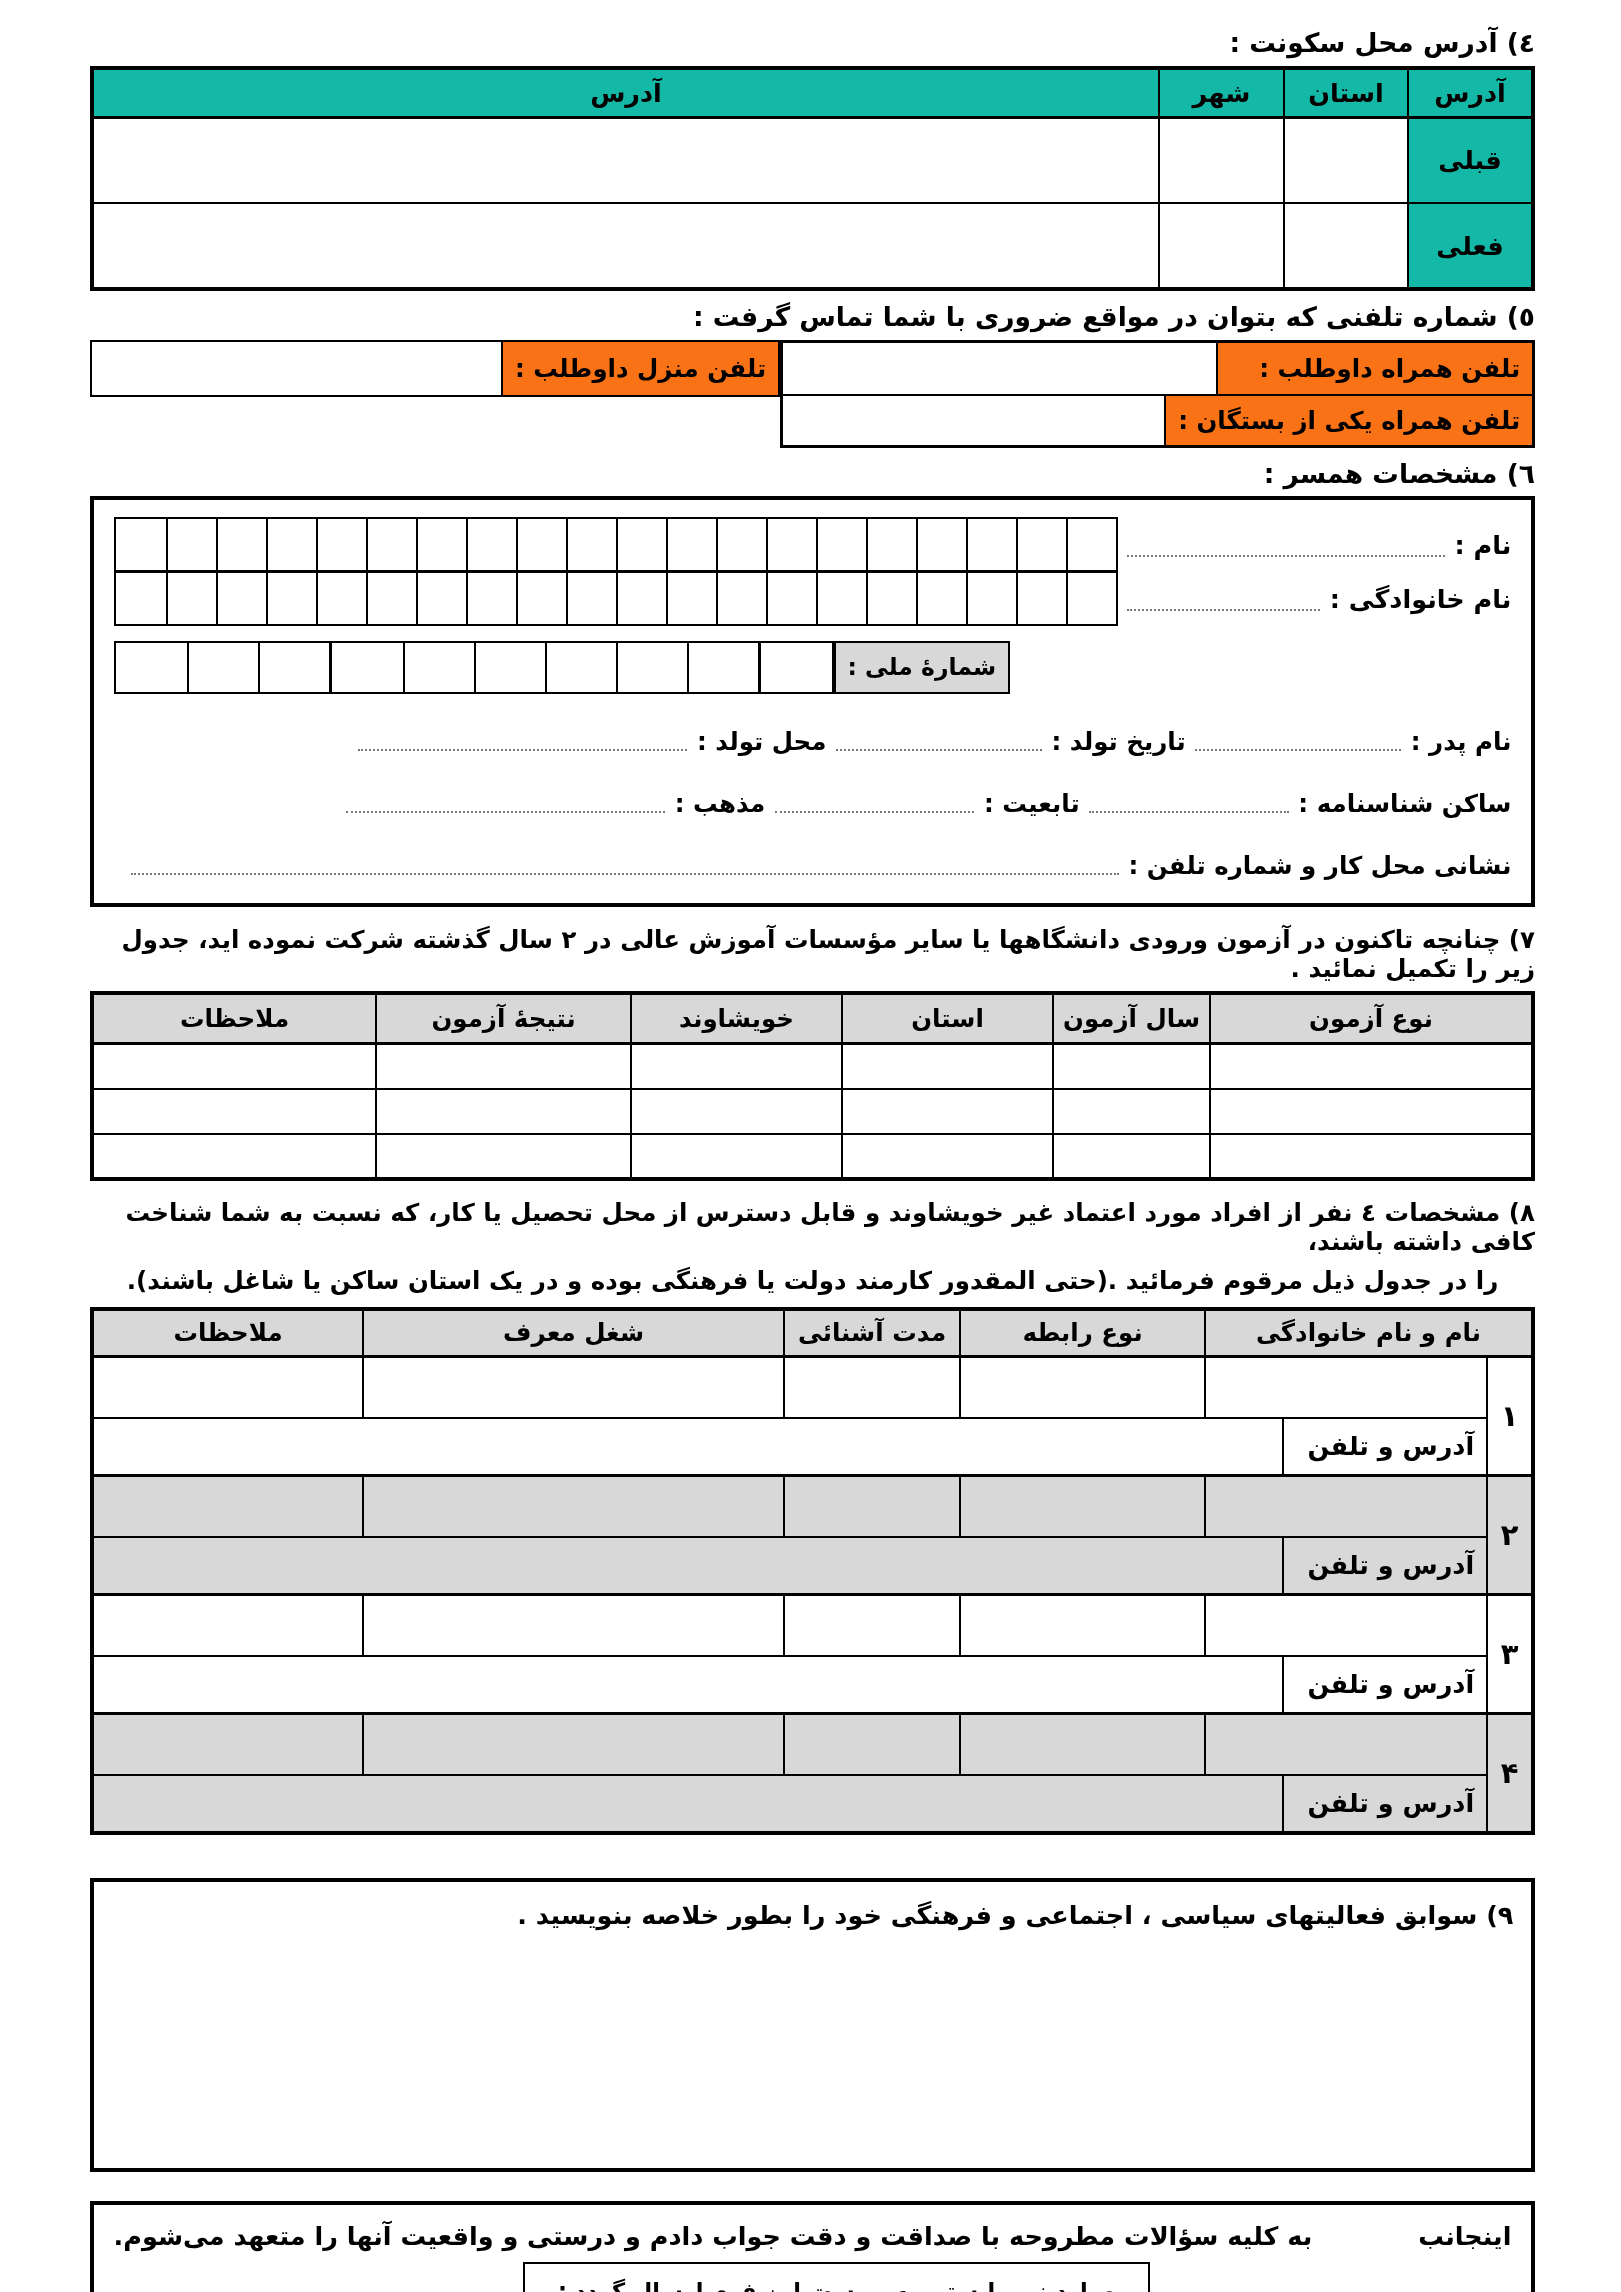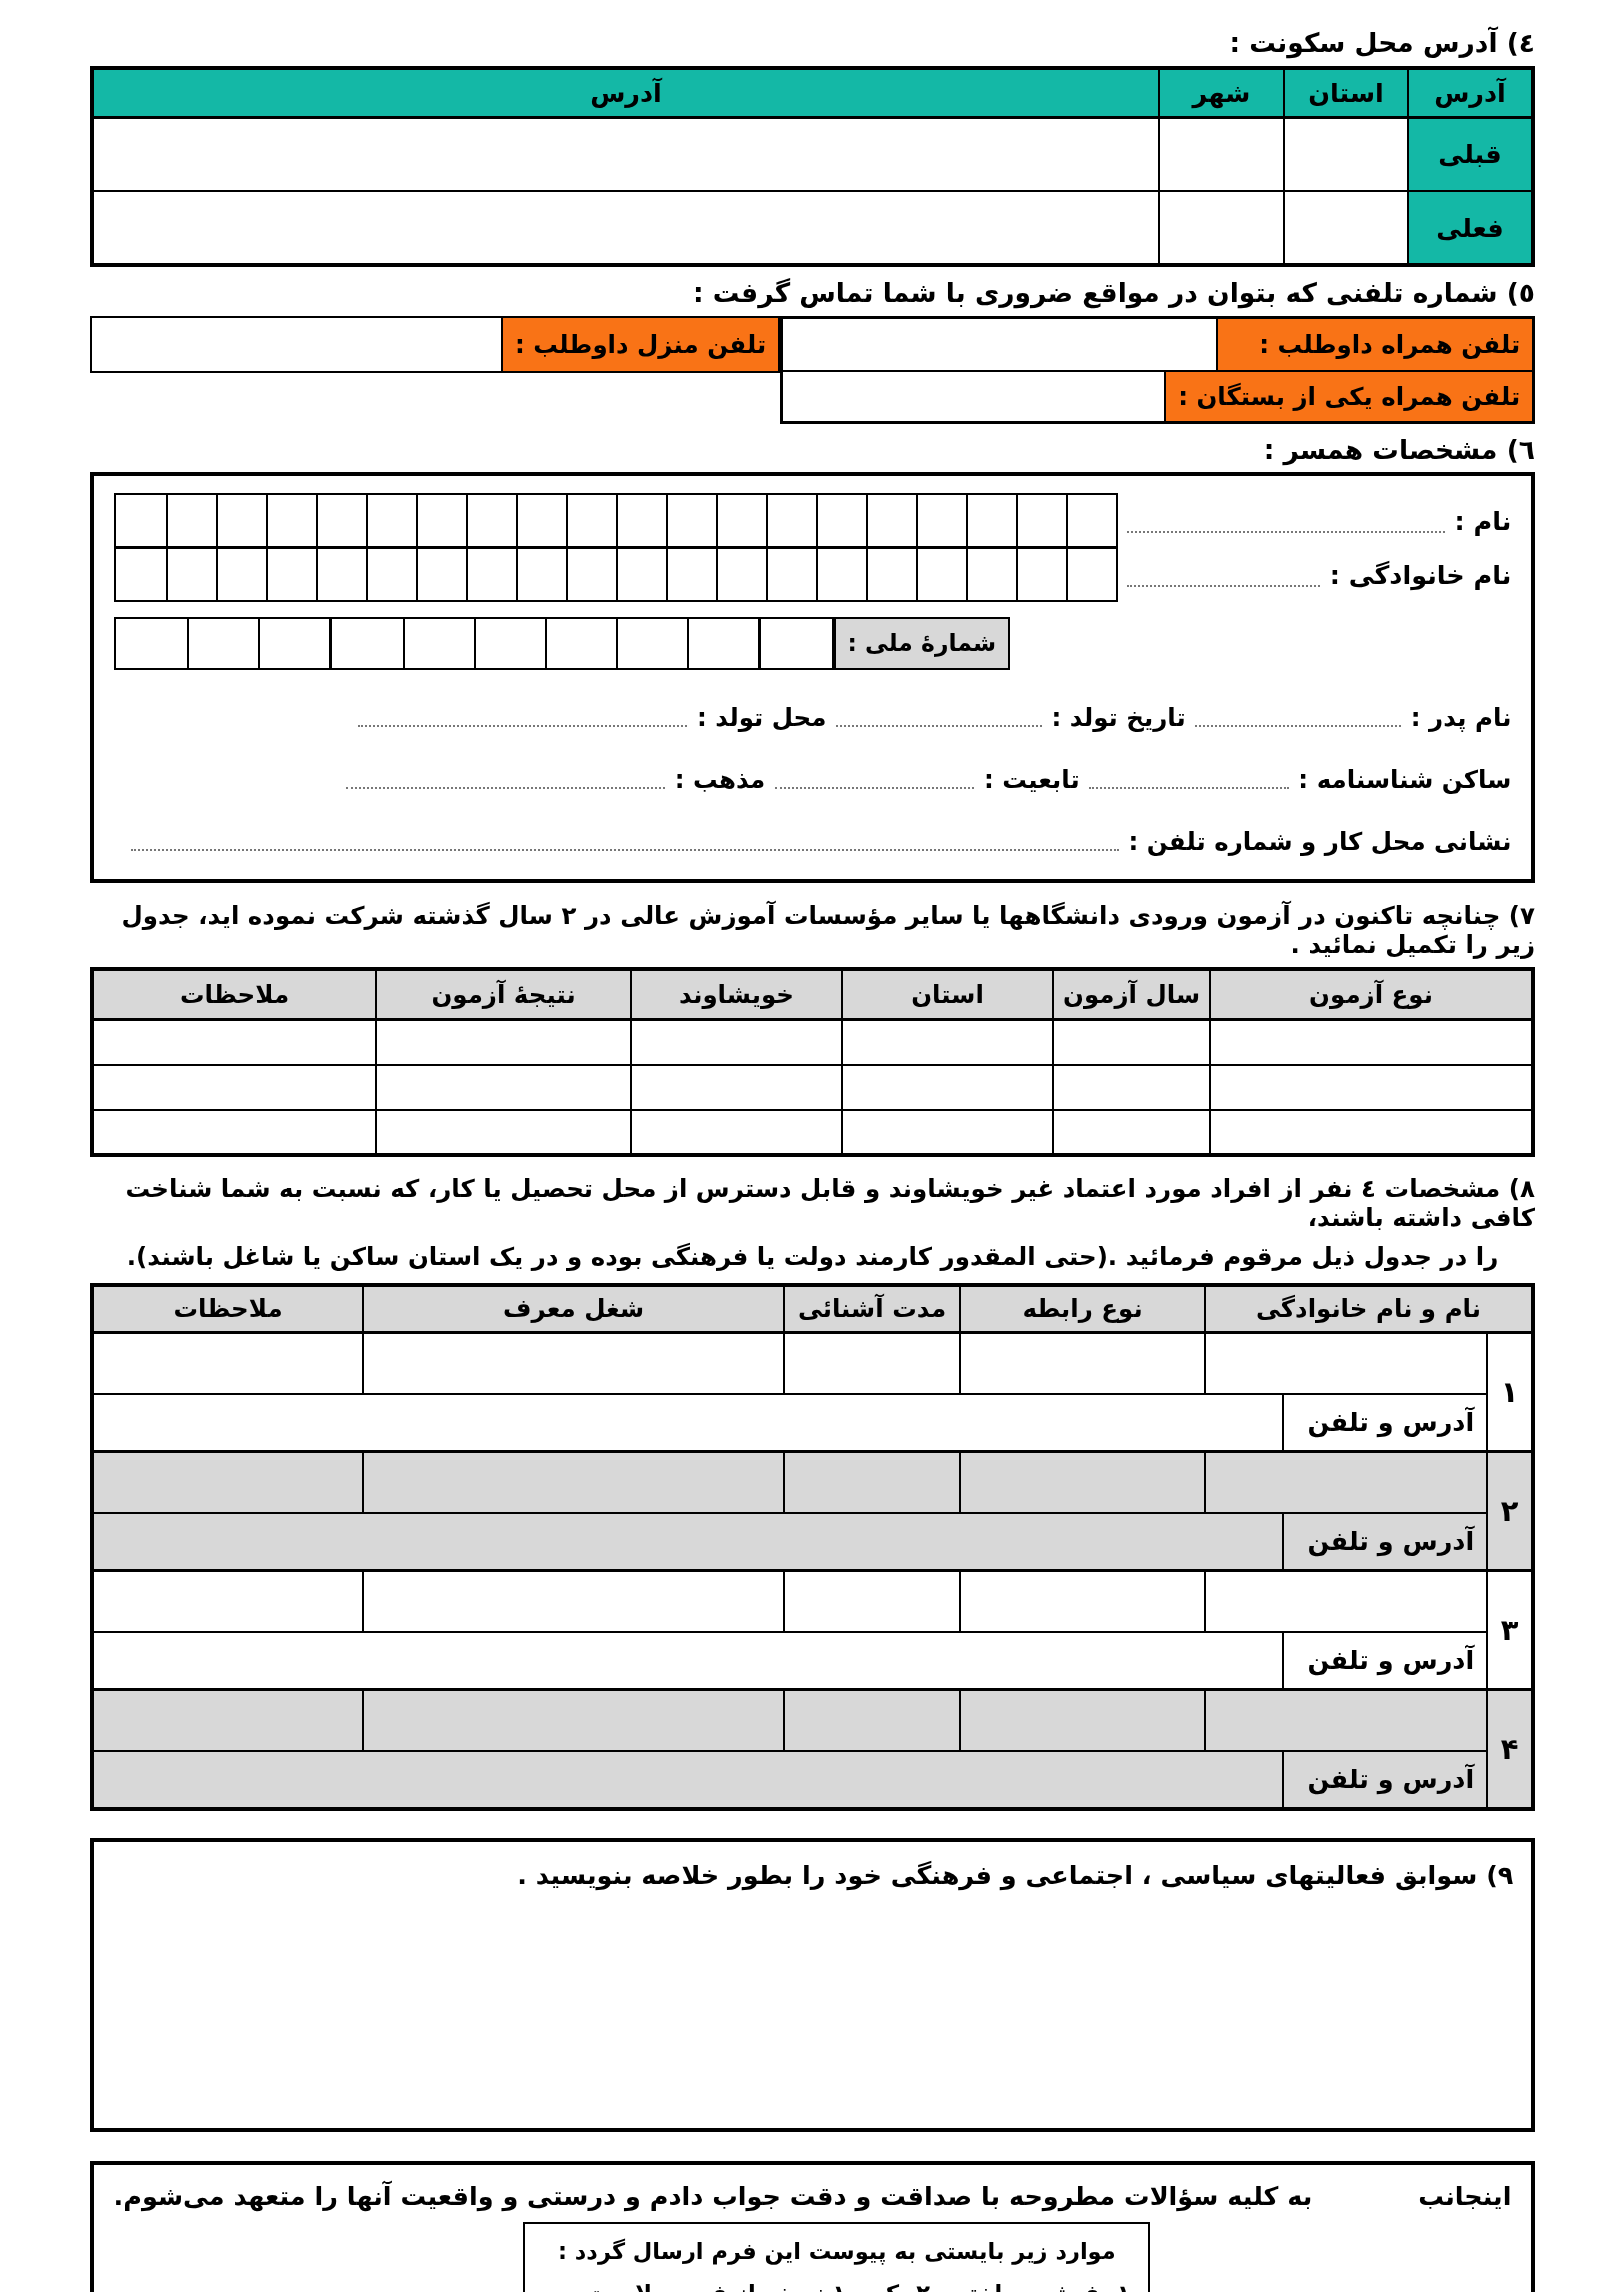--- a/index.html
+++ b/index.html
@@ -18,21 +18,21 @@
     direction: rtl;
   }
   .sec-title { font-size: 26.5px; text-align: right; margin-top: 9.8px; }
 
   
   table { width: 100%; border-collapse: collapse; table-layout: fixed; }
   .t4 { border: 4.9px solid #000; margin-top: 7.8px; }
   .t4 td { border: 2px solid #000; font-size: 25.5px; text-align: center; vertical-align: middle; }
   .t4 tr.hdr td { height: 49px; border-bottom: 3.9px solid #000; }
   .grey { background: #14b8a6; }
-  .t4 tr.body td { height: 74px; margin-left: 17px; }
+  .t4 tr.body td { height: 86px; margin-left: 17px; }
 
   
   .phone-area { display: flex; align-items: flex-start; margin-top: 7.8px; }
   .phone-main { flex: 0 0 755px; border: 3.9px solid #000; }
   .prow { display: flex; height: 51px; }
   .prow + .prow { border-top: 2.9px solid #000; }
   .plabel { background: #f97316; display: flex; align-items: center; padding: 0 11.8px; font-size: 24.5px; white-space: nowrap; }
   .phone-main .plabel { flex: 0 0 316px; border-left: 2px solid #000; }
   .pinput { flex: 1; background: #fff; }
   .phone-ext { flex: 1; display: flex; height: 57px; border: 2.9px solid #000; }
@@ -83,21 +83,21 @@
   .econtent { flex: 1; display: flex; flex-direction: column; }
   .erowA { display: flex; height: 61px; border-bottom: 2.9px solid #000; }
   .erowA > div:not(:last-child) { border-left: 2px solid #000; }
   .c-name { flex: 0 0 282px; } .c-rel { flex: 0 0 245px; } .c-dur { flex: 0 0 176px; }
   .c-job { flex: 0 0 421px; } .c-note { flex: 1; }
   .erowB { display: flex; height: 55px; }
   .alabel { flex: 0 0 204px; display: flex; align-items: center; font-size: 25.5px; border-left: 2px solid #000; padding: 0 11.8px; white-space: nowrap; }
   .awide { flex: 1; }
 
   
-  .s9box { border: 4.9px solid #000; margin-top: 27px; height: 294px; padding: 17.6px 17.6px; }
+  .s9box { border: 4.9px solid #000; margin-top: 43px; height: 294px; padding: 17.6px 17.6px; }
   .s9title { font-size: 25.5px; text-align: right; }
 
   
   .fbox { border: 4.9px solid #000; margin-top: 29px; padding: 13.7px 15.7px 17.6px; }
   .fline { display: flex; justify-content: space-between; align-items: center; font-size: 25.5px; padding: 2px 3.9px 0; }
   .fbottom { display: flex; align-items: center; margin-top: 11.8px; }
   .attachbox { border: 2.9px solid #000; width: 627px; margin-right: 365px; padding: 13.7px 17.6px; font-size: 22.5px; }
   .at { text-align: center; }
   .al { text-align: right; margin-top: 15.7px; }
 </style>

